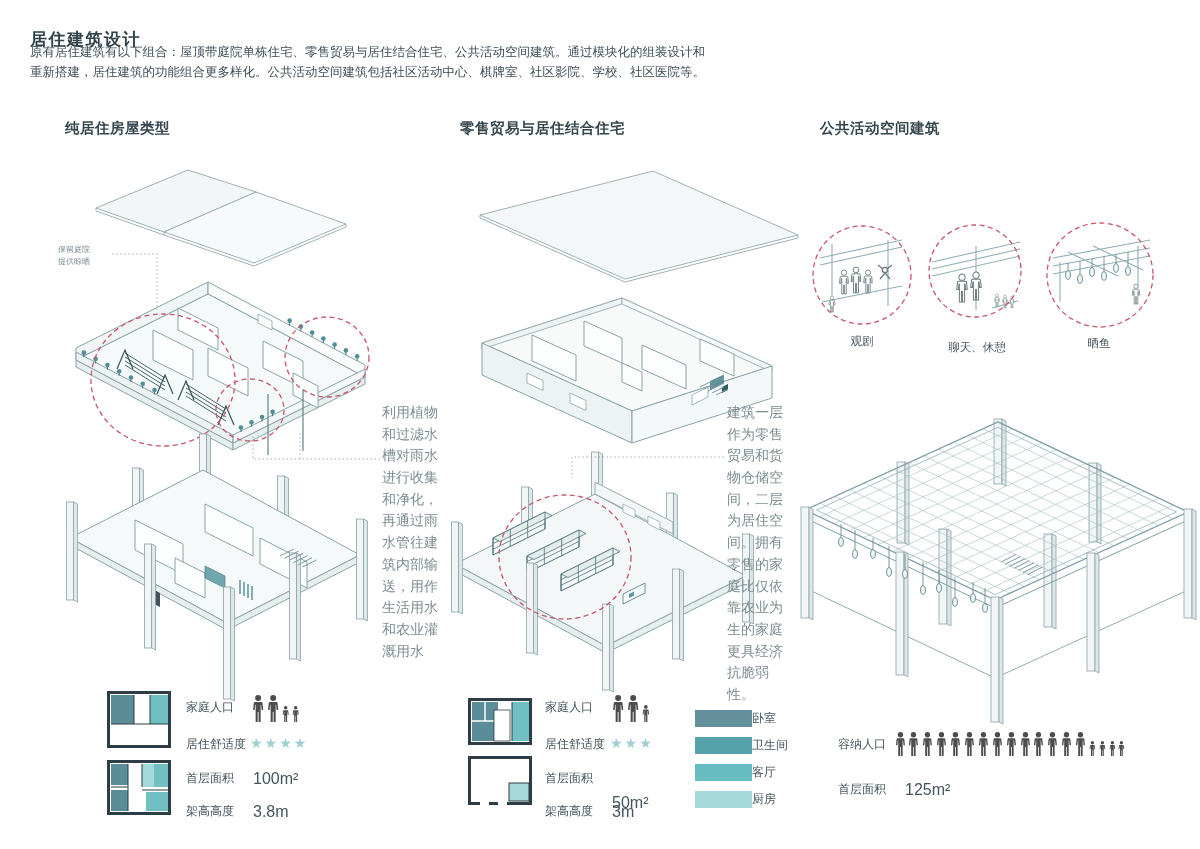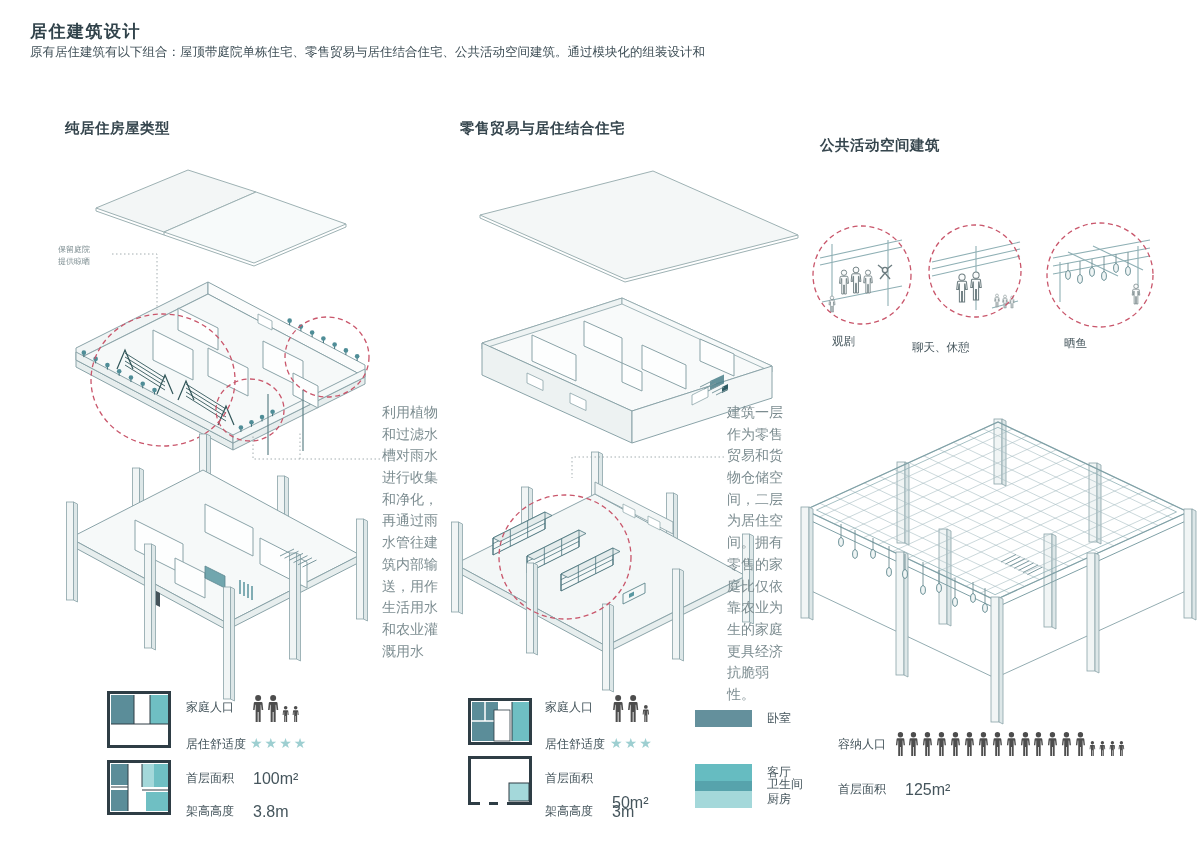--- a/index.html
+++ b/index.html
@@ -5,39 +5,40 @@
   html,body{margin:0;padding:0}
   body{width:1200px;height:849px;position:relative;background:#fff;overflow:hidden;
        font-family:"Liberation Sans","DejaVu Sans",sans-serif;color:#3b4b53}
   .abs{position:absolute}
   .title{font-size:17px;font-weight:bold;color:#30424a;letter-spacing:1.5px}
   .intro{font-size:12.5px;line-height:1.6;color:#3e4e56}
   .h2{font-size:14.5px;font-weight:bold;color:#36464e;letter-spacing:.5px}
   .ann{font-size:14px;line-height:1.55;color:#7d8d91;white-space:pre-line}
   .lbl{font-size:12px;color:#45555c}
   .val{font-size:16px;color:#45555c}
-  .scene-lbl{font-size:11.5px;color:#45555c;text-align:left}
+  .scene-lbl{font-size:11.5px;color:#45555c;text-align:center}
   .star{color:#9ecfd1;font-size:14px;letter-spacing:2px}
   .people{display:flex;align-items:flex-end}
   .pp{margin:0 1.5px;display:inline-block}
   .swatch{width:57px;height:17px}
-  .roomrow{display:flex;align-items:center;gap:15px}
+  .roomrow{display:flex;align-items:center;gap:0}
   svg{display:block}
 </style>
 </head>
 <body>
 
-<div class="abs title" style="left:30px;top:20px">居住建筑设计</div>
+<div class="abs title" style="left:30px;top:28px">居住建筑设计</div>
 <div class="abs intro" style="left:30px;top:42px;width:790px">
   <div>原有居住建筑有以下组合：屋顶带庭院单栋住宅、零售贸易与居住结合住宅、公共活动空间建筑。通过模块化的组装设计和</div>
+  <div>重新搭建，居住建筑的功能组合更多样化。公共活动空间建筑包括社区活动中心、棋牌室、社区影院、学校、社区医院等。</div>
 </div>
 
 <div class="abs h2" style="left:65px;top:119px">纯居住房屋类型</div>
 <div class="abs h2" style="left:460px;top:119px">零售贸易与居住结合住宅</div>
-<div class="abs h2" style="left:820px;top:136px">公共活动空间建筑</div>
+<div class="abs h2" style="left:820px;top:119px">公共活动空间建筑</div>
 
 <svg id="roofL" class="abs" style="left:88px;top:160px" width="265" height="110" viewBox="0 0 265 110">
   <polygon points="8,48 100,10 168,32 76,72" fill="#f3f6f6" stroke="#9db1b3" stroke-width="1"></polygon>
   <polygon points="76,72 168,32 258,64 166,103" fill="#f7fafa" stroke="#9db1b3" stroke-width="1"></polygon>
   <polyline points="8,48 8,51 76,75 166,106 258,67 258,64" fill="none" stroke="#9db1b3" stroke-width="1"></polyline>
   <line x1="76" y1="72" x2="76" y2="75" stroke="#9db1b3" stroke-width="1"></line>
 </svg>
 
 <svg id="floorL" class="abs" style="left:58px;top:278px" width="335" height="198" viewBox="0 0 335 198">
   <polygon points="18,82 150,16 150,4 18,70" fill="#f1f5f5" stroke="#8aa3a8" stroke-width="1"></polygon>
@@ -513,21 +514,21 @@
 <div class="abs" style="left:610px;top:734px"><span class="star">★</span><span class="star">★</span><span class="star">★</span></div>
 <div class="abs lbl" style="left:545px;top:770px">首层面积</div>
 <div class="abs val" style="left:612px;top:794px">50m²</div>
 <div class="abs lbl" style="left:545px;top:803px">架高高度</div>
 <div class="abs val" style="left:612px;top:803px">3m</div>
 
 <div class="abs roomrow" style="left:695px;top:710px">
   <div class="swatch" style="background: rgb(100, 144, 156);"></div>
   <div class="lbl">卧室</div>
 </div>
-<div class="abs roomrow" style="left:695px;top:776px">
+<div class="abs roomrow" style="left:695px;top:737px">
   <div class="swatch" style="background: rgb(87, 163, 172);"></div>
   <div class="lbl">卫生间</div>
 </div>
 <div class="abs roomrow" style="left:695px;top:764px">
   <div class="swatch" style="background: rgb(102, 188, 193);"></div>
   <div class="lbl">客厅</div>
 </div>
 <div class="abs roomrow" style="left:695px;top:791px">
   <div class="swatch" style="background: rgb(164, 216, 218);"></div>
   <div class="lbl">厨房</div>

